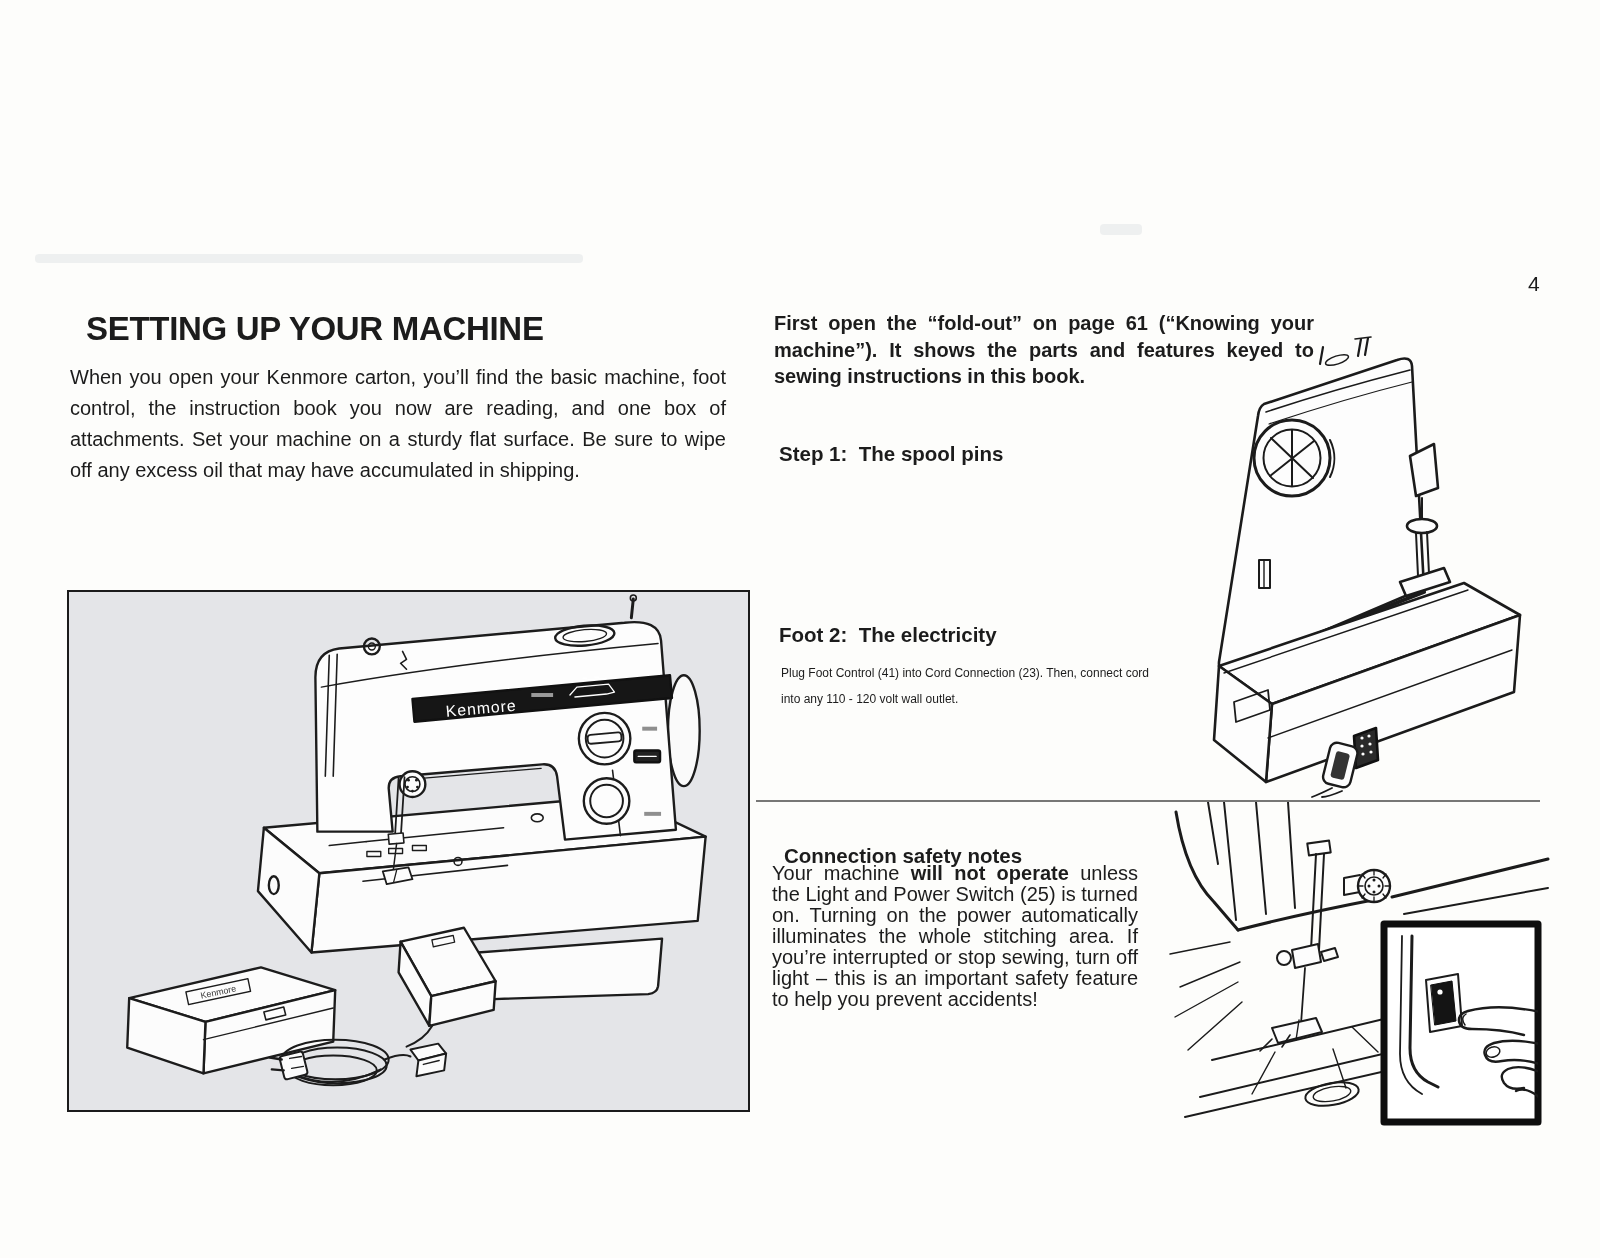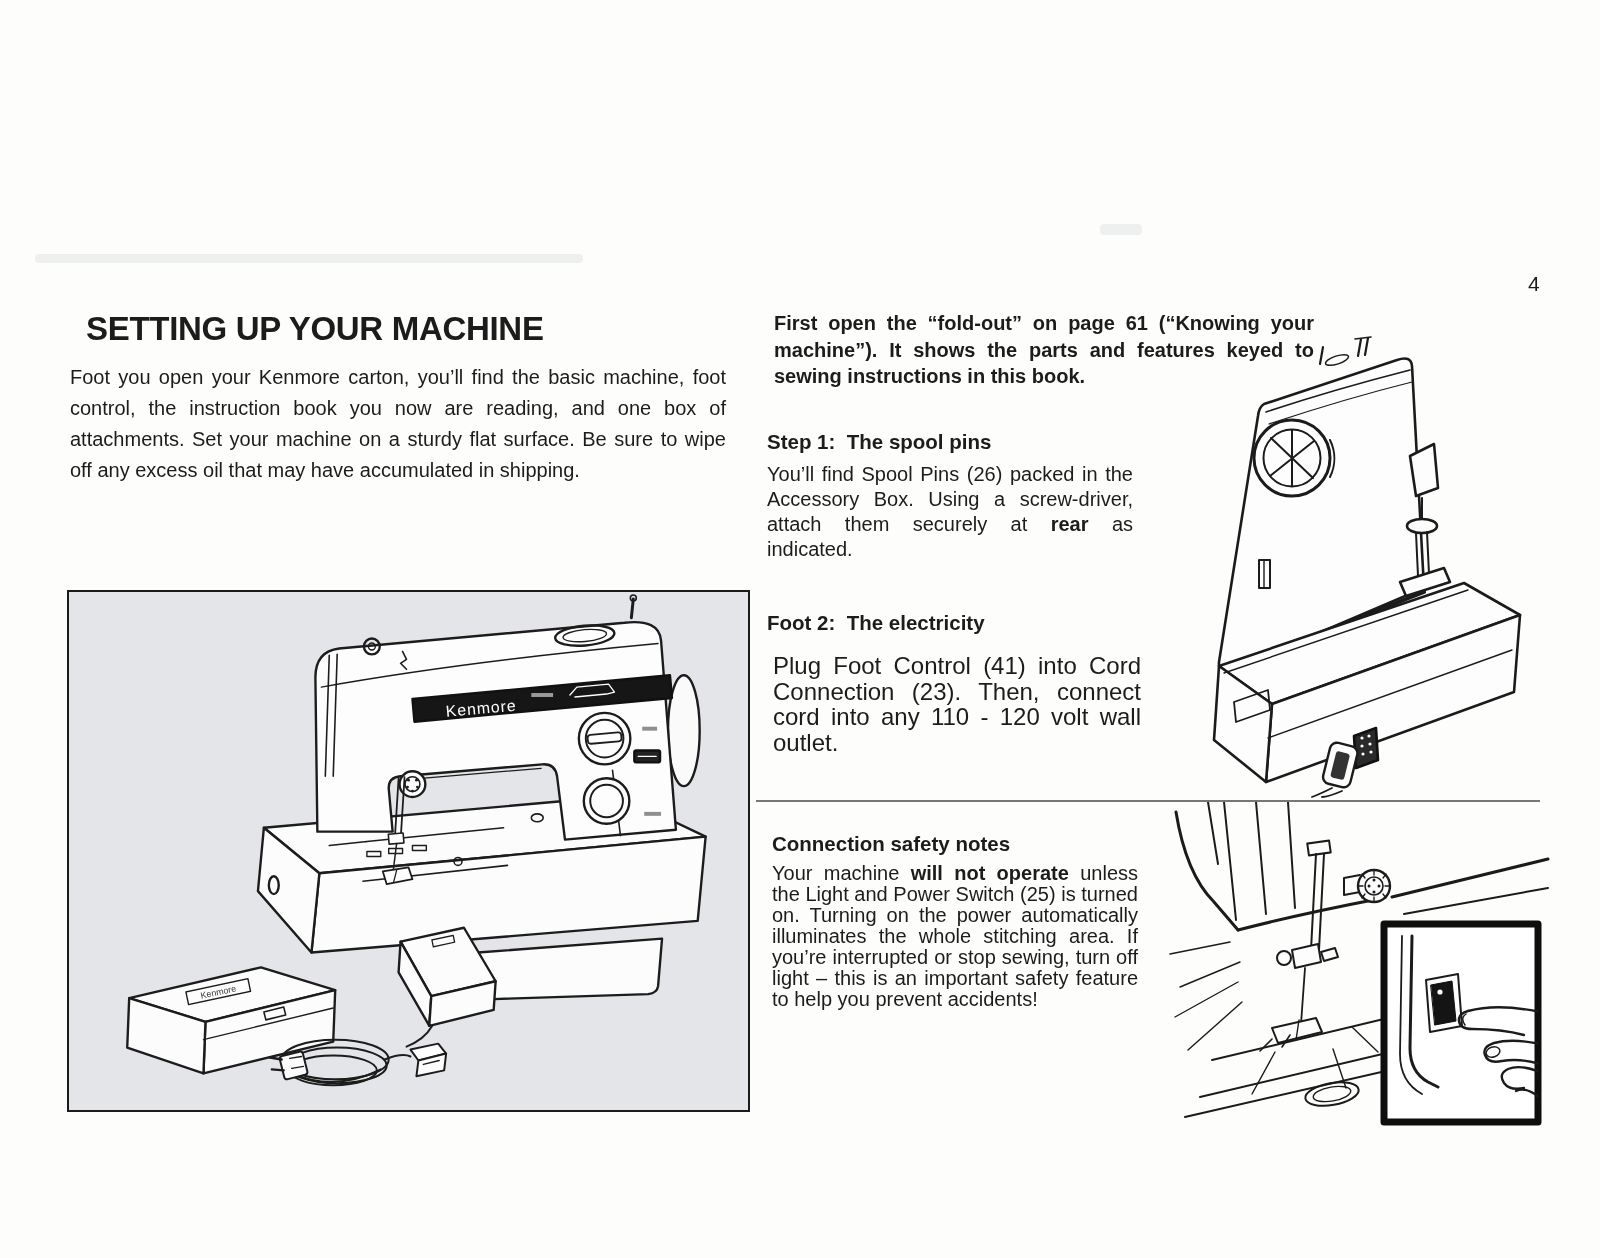--- a/index.html
+++ b/index.html
@@ -13,46 +13,46 @@
   }
   .abs{position:absolute;}
   .page-number{left:1528px; top:272px; font-size:21px;}
   .title{left:70px; top:294px; font-size:33px; font-weight:bold; letter-spacing:-0.3px; margin:16px;}
   .intro{left:70px; top:362px; width:656px; font-size:20px; line-height:31px; text-align:justify; margin:0;}
   .figure-box{
     left:67px; top:590px; width:683px; height:522px;
     background:var(--box_bg); border:2.5px solid #1b1b1b; box-sizing:border-box;
   }
   .lead{left:766px; top:302px; width:540px; font-size:20px; font-weight:bold; line-height:26.5px; text-align:justify; margin:8px;}
-  .step-h{font-size:20.5px; font-weight:bold; margin:0; white-space:pre-wrap;text-align:right;}
+  .step-h{font-size:20.5px; font-weight:bold; margin:12px; white-space:pre-wrap;text-align:right;}
   .step1-h{left:767px; top:430px;}
   .step1-b{left:767px; top:462px; width:366px; font-size:20px; line-height:25px; text-align:justify; margin:0;}
   .step2-h{left:767px; top:611px;}
-  .step2-b{left:765px; top:645px; width:368px; font-size:24px; line-height:25.5px; text-align:justify; margin:8px;}
+  .step2-b{left:765px; top:645px; width:368px; font-size:12px; line-height:25.5px; text-align:justify; margin:16px;}
   .hrule{left:756px; top:800px; width:784px; height:1.5px; background:var(--rule); opacity:.75;}
   .safety-h{left:772px; top:832px;}
   .safety-b{left:772px; top:863px; width:366px; font-size:20px; line-height:21px; text-align:justify; margin:0;}
   .bold{font-weight:bold;}
   .scan-smudge{background:#eef0f0; border-radius:4px;}
   svg{display:block;}
   svg text{font-family:"Liberation Sans", sans-serif;}
 </style>
 </head>
 <body>
 
 <div class="page">
 
   <div class="abs scan-smudge" style="left:35px;top:254px;width:548px;height:9px;"></div>
   <div class="abs scan-smudge" style="left:1100px;top:224px;width:42px;height:11px;"></div>
 
   <div class="abs page-number">4</div>
 
   <h1 class="abs title">SETTING UP YOUR MACHINE</h1>
 
-  <p class="abs intro">Foot you open your Kenmore carton, you’ll find the basic machine, foot control, the instruction book you now are reading, and one box of attachments. Set your machine on a sturdy flat surface. Be sure to wipe off any excess oil that may have accumulated in shipping.</p>
+  <p class="abs intro">When you open your Kenmore carton, you’ll find the basic machine, foot control, the instruction book you now are reading, and one box of attachments. Set your machine on a sturdy flat surface. Be sure to wipe off any excess oil that may have accumulated in shipping.</p>
 
   <div class="abs figure-box">
     <svg viewBox="0 0 683 522" width="678" height="517">
       <g stroke="#1c1c1c" stroke-width="2.4" fill="none" stroke-linejoin="round" stroke-linecap="round">
 
         <ellipse cx="620" cy="140" rx="16" ry="56" fill="#fafafa"></ellipse>
 
         <g>
           <polygon points="196,238 556,206 642,247 252,284" fill="#fcfcfc"></polygon>
           <polygon points="252,284 642,247 634,332 244,364" fill="#fcfcfc"></polygon>
@@ -165,21 +165,20 @@
             <path d="M222,471 l12,-2 M224,481 l12,-2" stroke-width="1.3"></path>
           </g>
         </g>
       </g>
     </svg>
   </div>
 
   <p class="abs lead">First open the “fold-out” on page 61 (“Knowing your machine”). It shows the parts and features keyed to sewing instructions in this book.</p>
 
   <h2 class="abs step-h step1-h">Step 1:  The spool pins</h2>
-  <p class="abs step1-b"><span>You’ll find Spool Pins (26) packed in the Accessory Box. Using a screw-driver, attach them securely at </span><span class="bold">rear</span><span> as indicated.</span></p>
 
   <h2 class="abs step-h step2-h">Foot 2:  The electricity</h2>
   <p class="abs step2-b"><span>Plug Foot Control (41) into Cord Connection (23). Then, connect cord into any 110 - 120 volt wall outlet.</span><span class="bold"></span><span></span></p>
 
   <svg class="abs" style="left:1172px; top:336px;" viewBox="0 0 372 462" width="372" height="462">
     <g stroke="#1b1b1b" stroke-width="2.6" fill="none" stroke-linejoin="round" stroke-linecap="round">
 
       <path d="M92,68 L225,24 Q239,19 240,30 L252,252 L60,334 Q46,339 47,326 L86,80 Q87,71 92,68 Z" fill="#fdfdfd"></path>
       <path d="M94,76 Q160,54 238,34" stroke-width="1.6"></path>
       <path d="M97,88 Q172,63 240,46" stroke-width="1.2"></path>

